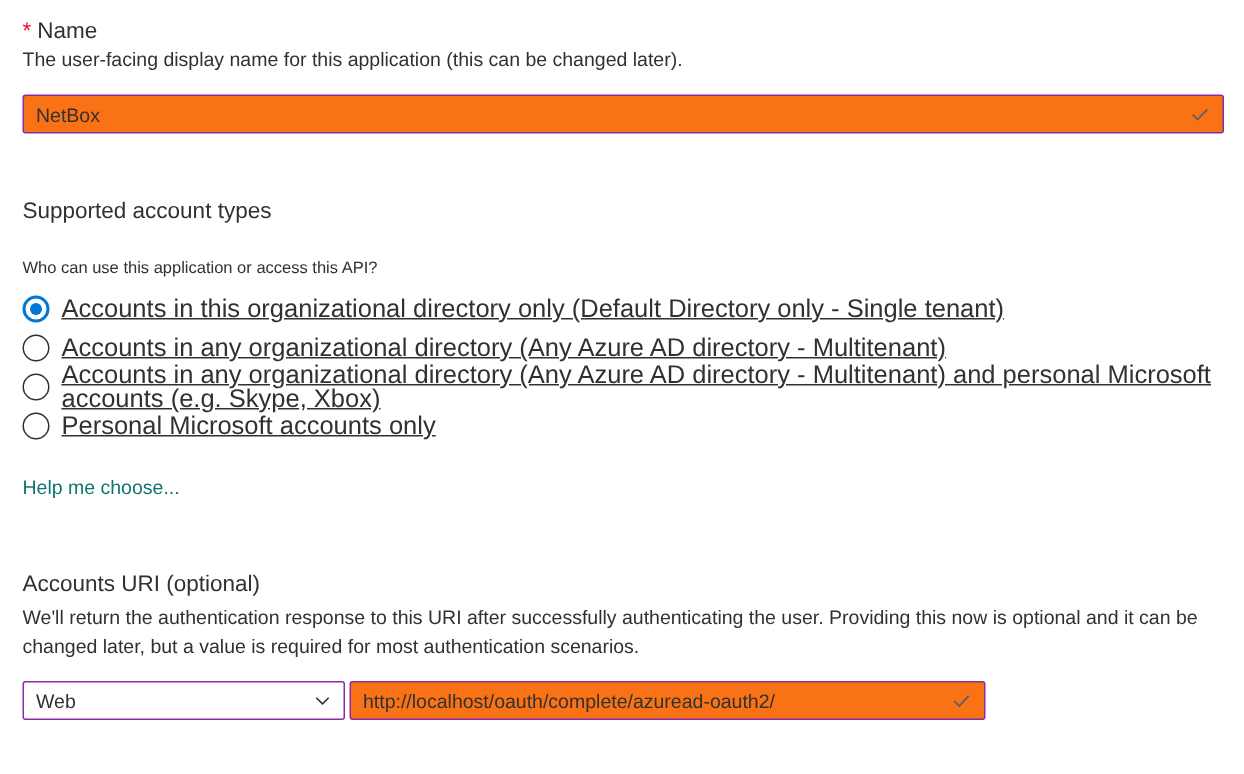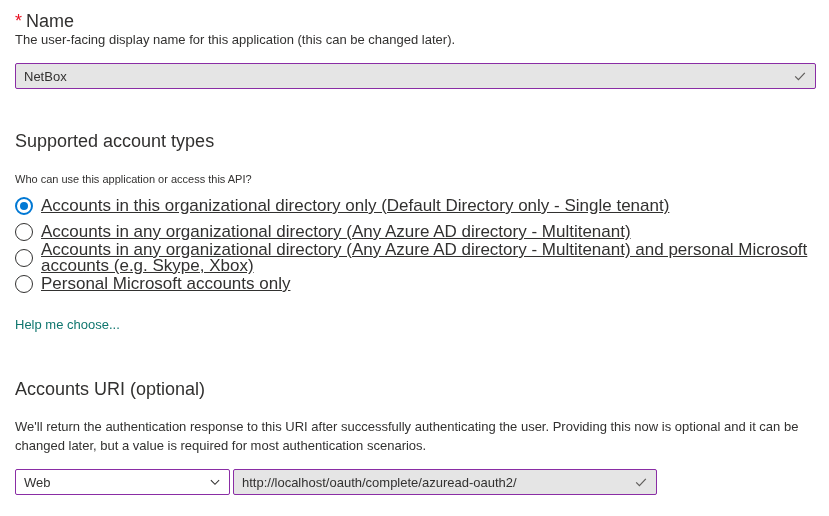--- a/index.html
+++ b/index.html
@@ -5,21 +5,21 @@
   * { box-sizing: border-box; margin: 0; padding: 0; }
   html, body { width: 829px; height: 516px; background: #ffffff; overflow: hidden; }
   body {
     font-family: "Liberation Sans", "DejaVu Sans", sans-serif;
     color: #323130;
     -webkit-font-smoothing: antialiased;
   }
   .page { padding: 12px 13px 0 15px; }
 
   .section-title {
-    font-size: 18px;
+    font-size: 15px;
     line-height: 18px;
     font-weight: 400;
     color: #323130;
   }
   .required-marker { color: #e81123; margin-right: 4px; }
 
   .desc {
     font-size: 13px;
     line-height: 19px;
     color: #323130;
@@ -31,21 +31,21 @@
   .field-wrap.name-field { width: 801px; }
   .text-input {
     width: 100%; height: 26px;
     border: 1.5px solid #8a2da5;
     border-radius: 2px;
     padding: 0 28px 0 8px;
     font-family: "Liberation Sans", "DejaVu Sans", sans-serif;
     font-size: 13px;
     color: #323130;
     outline: none;
-    background: #e5e5e5;
+    background: #f97316;
   }
   .check-icon {
     position: absolute; right: 9px; top: 50%;
     transform: translateY(-50%);
     width: 14px; height: 14px;
     pointer-events: none;
   }
   .check-icon svg { display: block; width: 14px; height: 14px; }
 
   
@@ -85,21 +85,21 @@
     margin-top: 20px;
     font-size: 13px;
     line-height: 16px;
     color: #0f766e;
     text-decoration: none;
     cursor: pointer;
   }
 
   
   .redirect-title { margin-top: 47px; }
-  .redirect-desc { margin-top: 19px; }
+  .redirect-desc { margin-top: 3px; }
 
   .uri-row { margin-top: 14px; display: flex; align-items: center; gap: 3px; }
   .dropdown {
     width: 215px; height: 26px;
     border: 1.5px solid #8a2da5;
     border-radius: 2px;
     background: #fff;
     display: flex; align-items: center; justify-content: space-between;
     padding: 0 8px;
     font-size: 13px;

